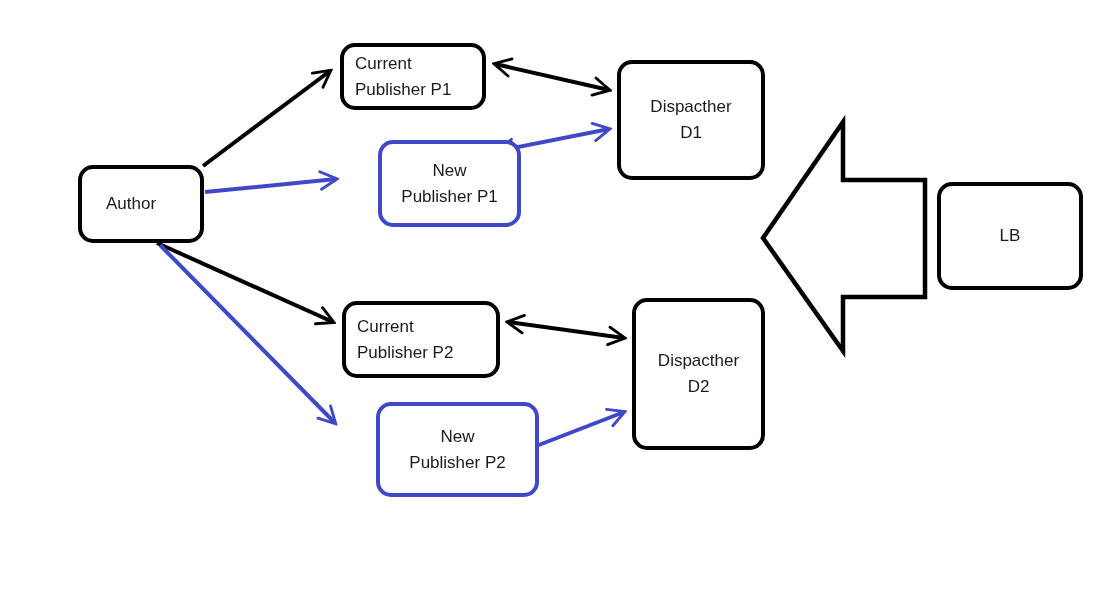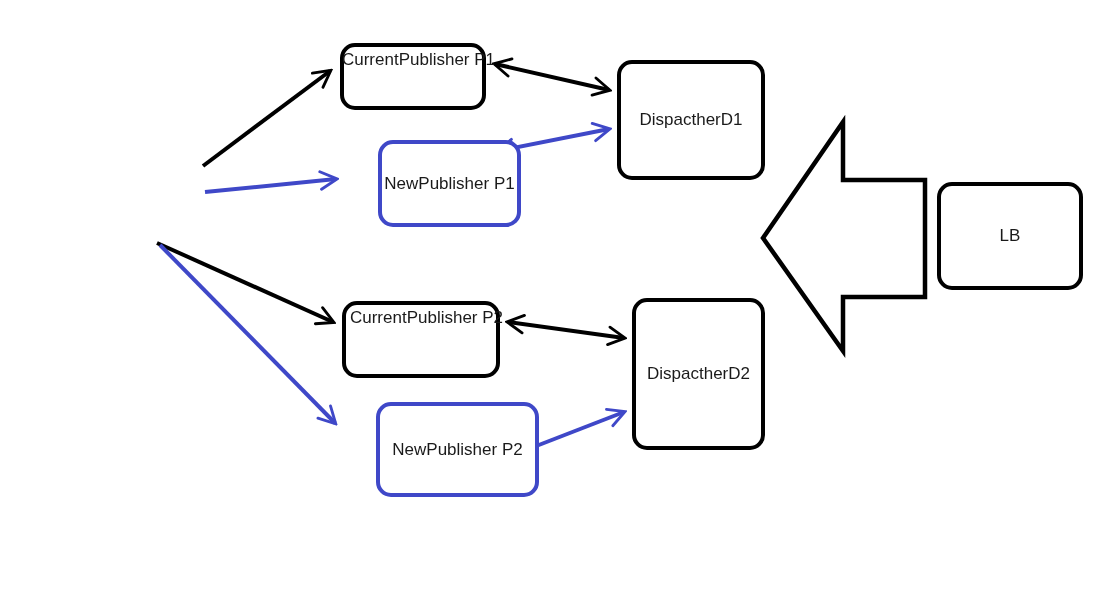--- a/index.html
+++ b/index.html
@@ -34,21 +34,21 @@
     stroke: var(--primary);
     stroke-width: 4.5;
     stroke-linejoin: miter;
   }
   .node {
     position: absolute;
     background: var(--bg);
     border: 4px solid var(--primary);
     border-radius: 15px;
     display: flex;
-    flex-direction: row;
+    flex-direction: column;
     justify-content: center;
     align-items: center;
     font-size: 17px;
     line-height: 26px;
     color: #1a1a1a;
     text-align: center;
   }
   .node.blue-node { border-color: var(--accent); margin-left: 34px; }
   .node.align-left {
     align-items: flex-start;
@@ -87,20 +87,23 @@
     <path class="edge black" d="M495,64 L609,90" marker-start="url(#mkb)" marker-end="url(#mkb)"></path>
     <path class="edge blue" d="M498,151 L609,129" marker-start="url(#mka)" marker-end="url(#mka)"></path>
     <path class="edge black" d="M157,243 L333,322" marker-end="url(#mkb)"></path>
     <path class="edge blue" d="M160,245 L335,423" marker-end="url(#mka)"></path>
     <path class="edge black" d="M508,322 L624,338" marker-start="url(#mkb)" marker-end="url(#mkb)"></path>
     <path class="edge blue" d="M513,455 L624,412" marker-start="url(#mka)" marker-end="url(#mka)"></path>
 
     <polygon class="block-arrow" points="763,238 843,122 843,180 925,180 925,297 843,297 843,351"></polygon>
   </svg>
 
+  <div class="node" id="node-author">
+    <span class="lbl">Author</span>
+  </div>
 
   <div class="node align-left" id="node-cp1">
     <span class="lbl">Current</span>
     <span class="lbl">Publisher P1</span>
   </div>
 
   <div class="node blue-node" id="node-np1">
     <span class="lbl">New</span>
     <span class="lbl">Publisher P1</span>
   </div>

